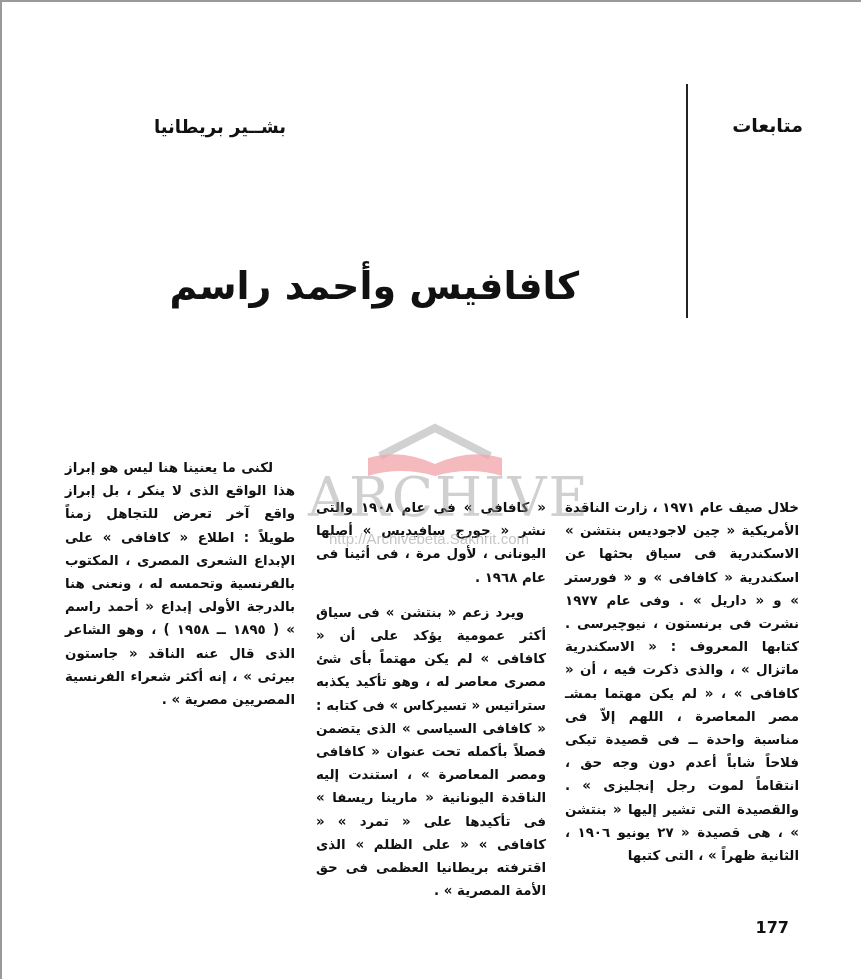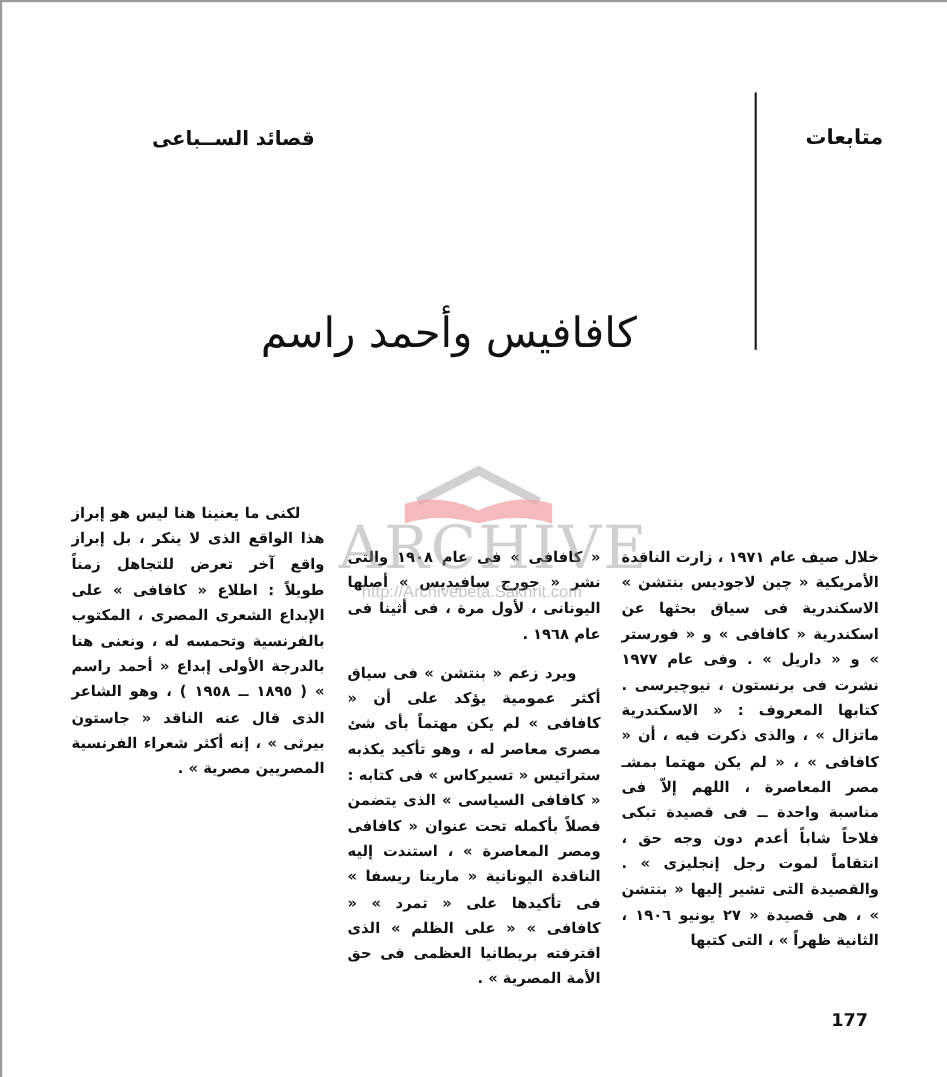--- a/index.html
+++ b/index.html
@@ -19,22 +19,22 @@
   }
   .section-rule {
     position: absolute; left: 686px; top: 84px; width: 2px; height: 234px;
     background: #222222;
   }
   .author {
     position: absolute; right: 575px; top: 116px;
     font-size: 18px; font-weight: bold; direction: rtl; letter-spacing: 1px;
   }
   .title {
-    position: absolute; right: 282px; top: 280px;
-    font-size: 38px; font-weight: normal; direction: rtl; letter-spacing: 1px;
+    position: absolute; right: 282px; top: 264px;
+    font-size: 38px; font-weight: bold; direction: rtl; letter-spacing: 1px;
   }
   .column {
     position: absolute; top: 456px; direction: rtl; text-align: justify;
     font-size: 13.4px; font-weight: bold; line-height: 23.2px;
   }
   .col-right { right: 62px; width: 234px; }
   .col-mid   { right: 315px; width: 230px; }
   .col-left  { right: 566px; width: 230px; }
   .column p { margin: 0 0 12px 0; text-indent: 22px; }
   .column p.noindent { text-indent: 0; margin-top: 40px; }
@@ -58,21 +58,21 @@
     color: rgba(150,150,150,0.55);
   }
 </style>
 </head>
 <body>
 
 <div class="page-frame"></div>
 
 <div class="section-label">متابعات</div>
 <div class="section-rule"></div>
-<div class="author">قصائد الســباعى</div>
+<div class="author">بشــير بريطانيا</div>
 <div class="title">كافافيس وأحمد راسم</div>
 
 <div class="column col-right">
   <p class="noindent">خلال صيف عام ١٩٧١ ، زارت الناقدة الأمريكية « چين لاجوديس بنتشن » الاسكندرية فى سياق بحثها عن اسكندرية « كافافى » و « فورستر » و « داريل » . وفى عام ١٩٧٧ نشرت فى برنستون ، نيوچيرسى . كتابها المعروف : « الاسكندرية ماتزال » ، والذى ذكرت فيه ، أن « كافافى » ، « لم يكن مهتما بمشـ  مصر المعاصرة ، اللهم إلاّ فى مناسبة واحدة ــ فى قصيدة تبكى فلاحاً شاباً أعدم دون وجه حق ، انتقاماً لموت رجل إنجليزى » . والقصيدة التى تشير إليها « بنتشن » ، هى قصيدة « ٢٧ يونيو ١٩٠٦ ، الثانية ظهراً » ، التى كتبها</p>
 </div>
 
 <div class="column col-mid">
   <p class="noindent">« كافافى » فى عام ١٩٠٨ والتى نشر « جورج سافيديس » أصلها اليونانى ، لأول مرة ، فى أثينا فى عام ١٩٦٨ .</p>
   <p>ويرد زعم « بنتشن » فى سياق أكثر عمومية يؤكد على أن « كافافى » لم يكن مهتماً بأى شئ مصرى معاصر له ، وهو تأكيد يكذبه ستراتيس « تسيركاس » فى كتابه : « كافافى السياسى » الذى يتضمن فصلاً بأكمله تحت عنوان « كافافى ومصر المعاصرة » ، استندت إليه الناقدة اليونانية « مارينا ريسفا » فى تأكيدها على « تمرد » « كافافى » « على الظلم » الذى اقترفته بريطانيا العظمى فى حق الأمة المصرية » .</p>
 </div>

